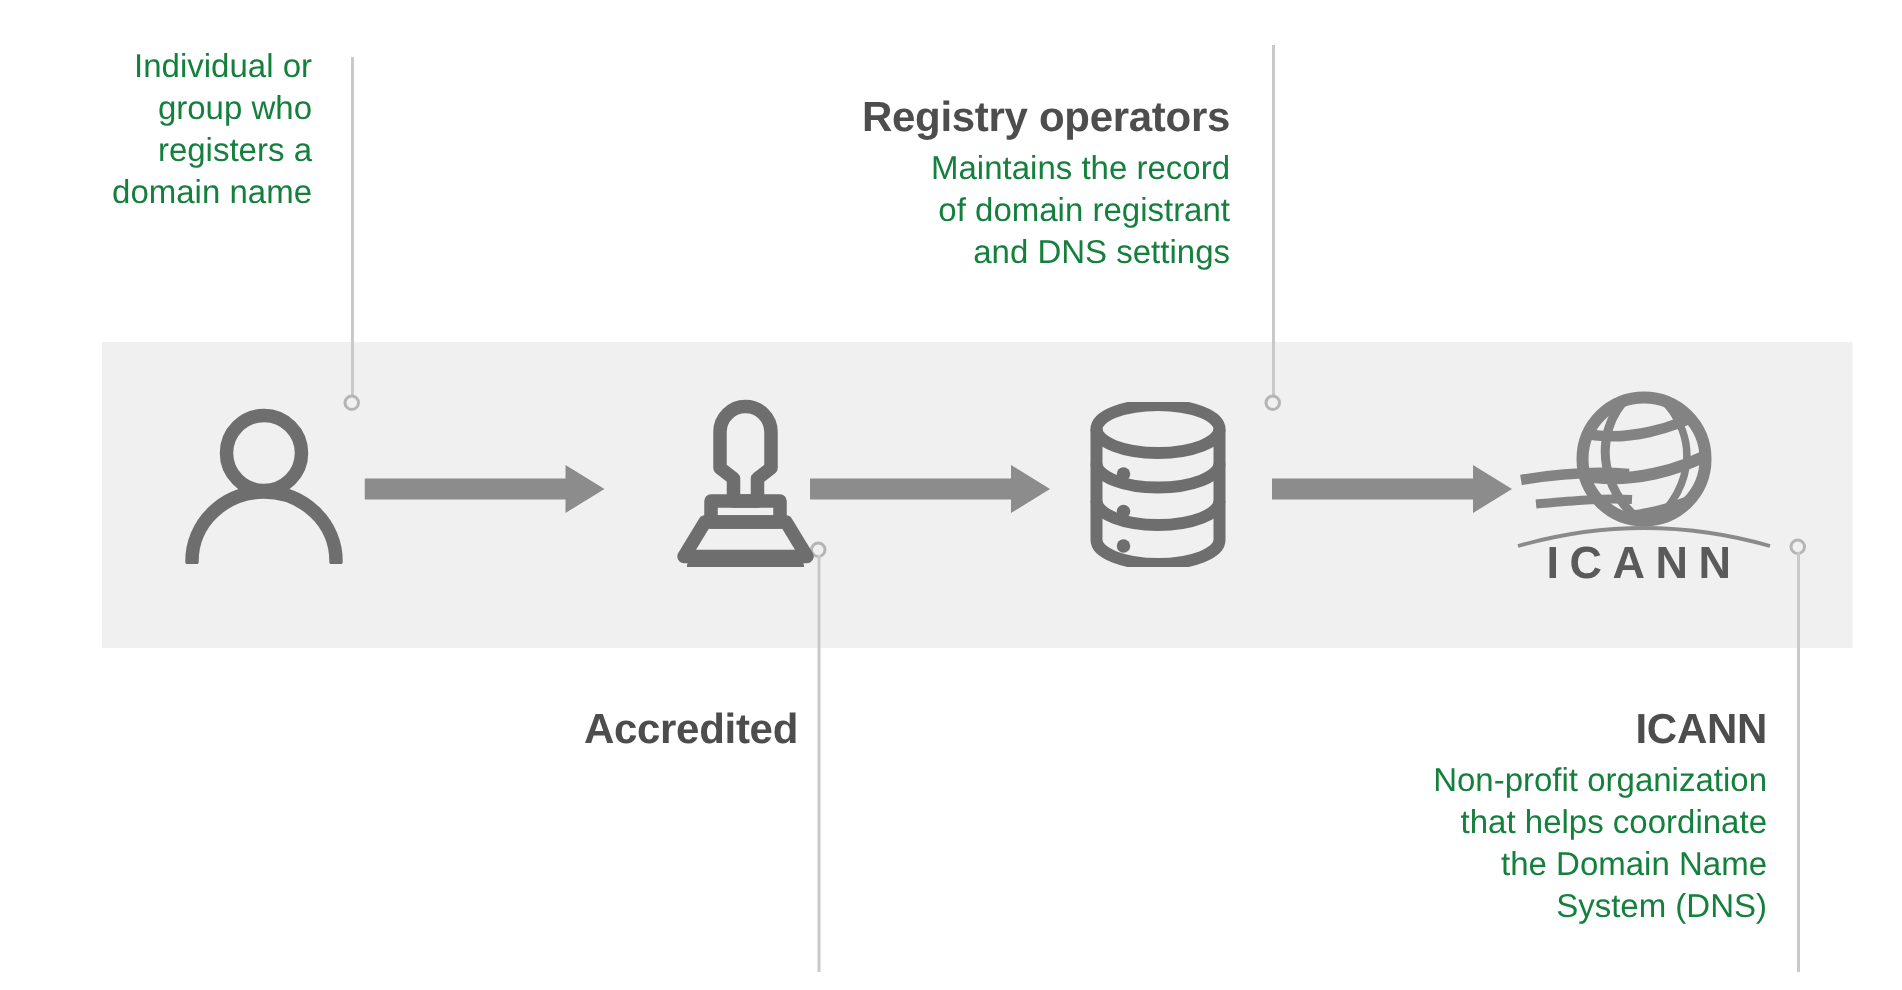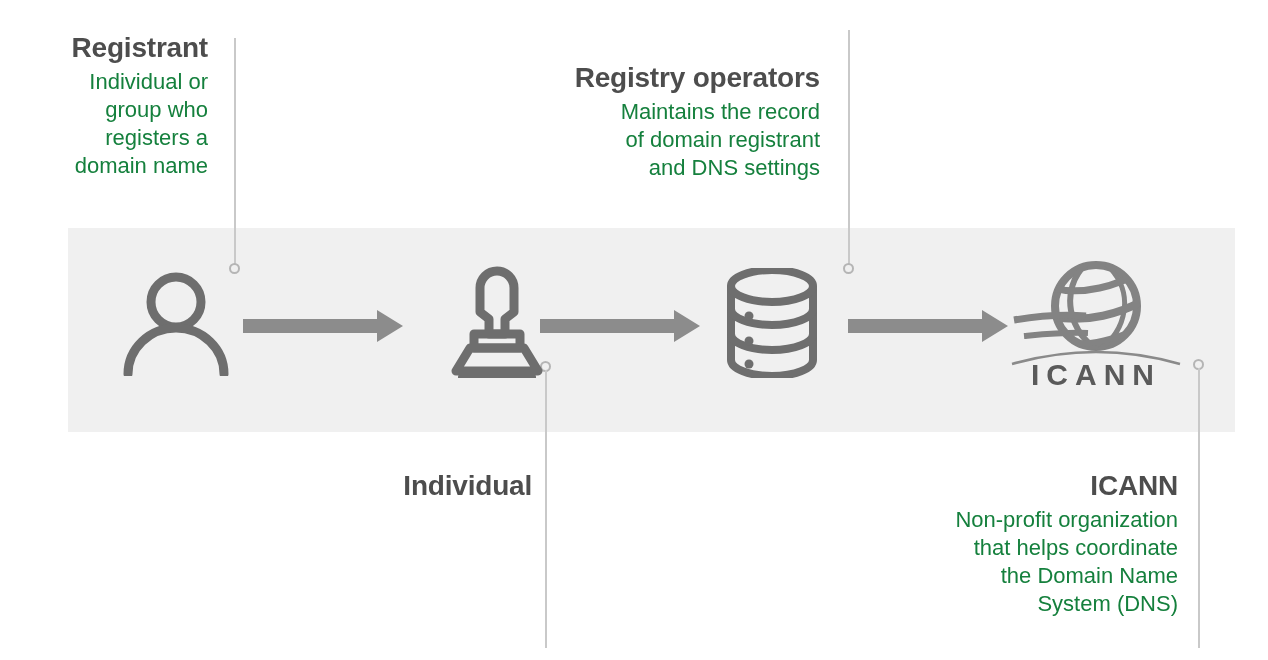--- a/index.html
+++ b/index.html
@@ -97,36 +97,35 @@
 <div class="leader" style="left:848px; top:30px; height:240px;"></div>
 <div class="leader-dot" style="left:843px; top:263px;"></div>
 
 <div class="leader-dot" style="left:540px; top:361px;"></div>
 <div class="leader" style="left:545px; top:370px; height:278px;"></div>
 
 <div class="leader-dot" style="left:1193px; top:359px;"></div>
 <div class="leader" style="left:1198px; top:368px; height:280px;"></div>
 
 <div class="label-block align-right" id="label-registrant">
-  <span class="title">Registrant</span>
   <span class="desc">Individual or
 group who
 registers a
 domain name</span>
 </div>
 
 <div class="label-block align-right" id="label-registry-operators">
   <span class="title">Registry operators</span>
   <span class="desc">Maintains the record
 of domain registrant
 and DNS settings</span>
 </div>
 
 <div class="label-block align-right" id="label-registrars">
-  <span class="title">Individual</span>
+  <span class="title">Accredited</span>
 </div>
 
 <div class="label-block align-right" id="label-icann">
   <span class="title">ICANN</span>
   <span class="desc">Non-profit organization
 that helps coordinate
 the Domain Name
 System (DNS)</span>
 </div>
 

